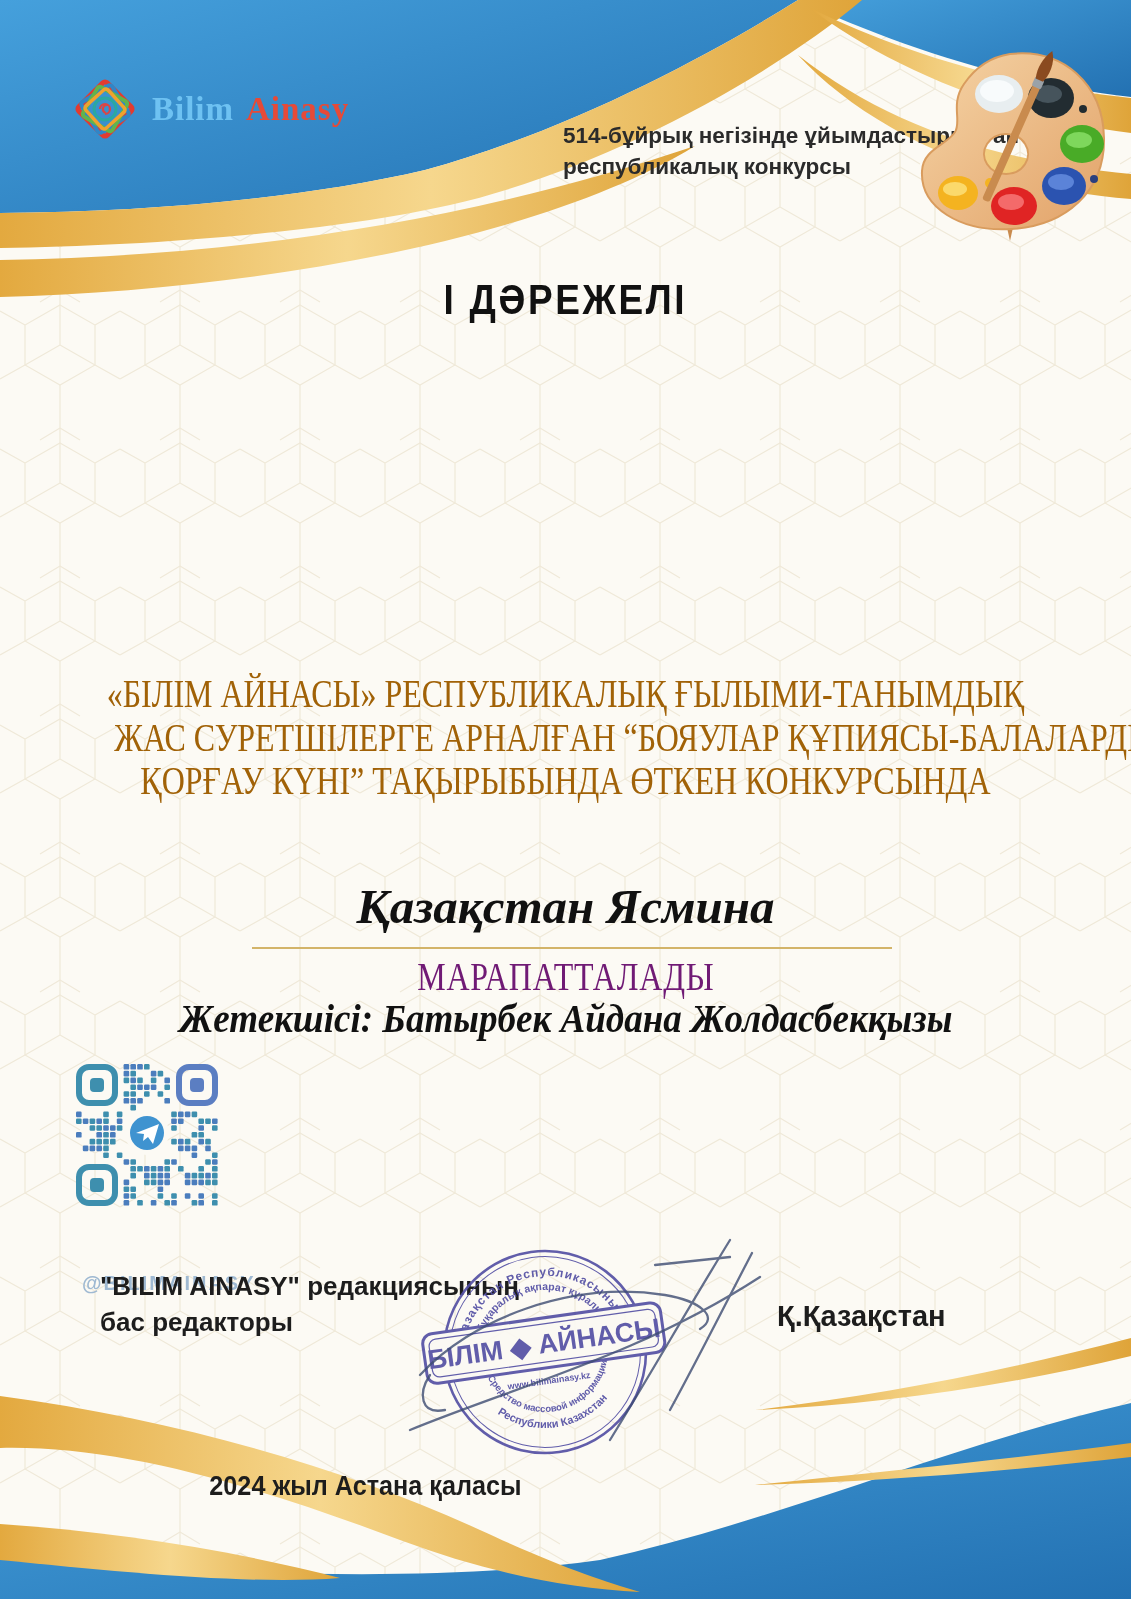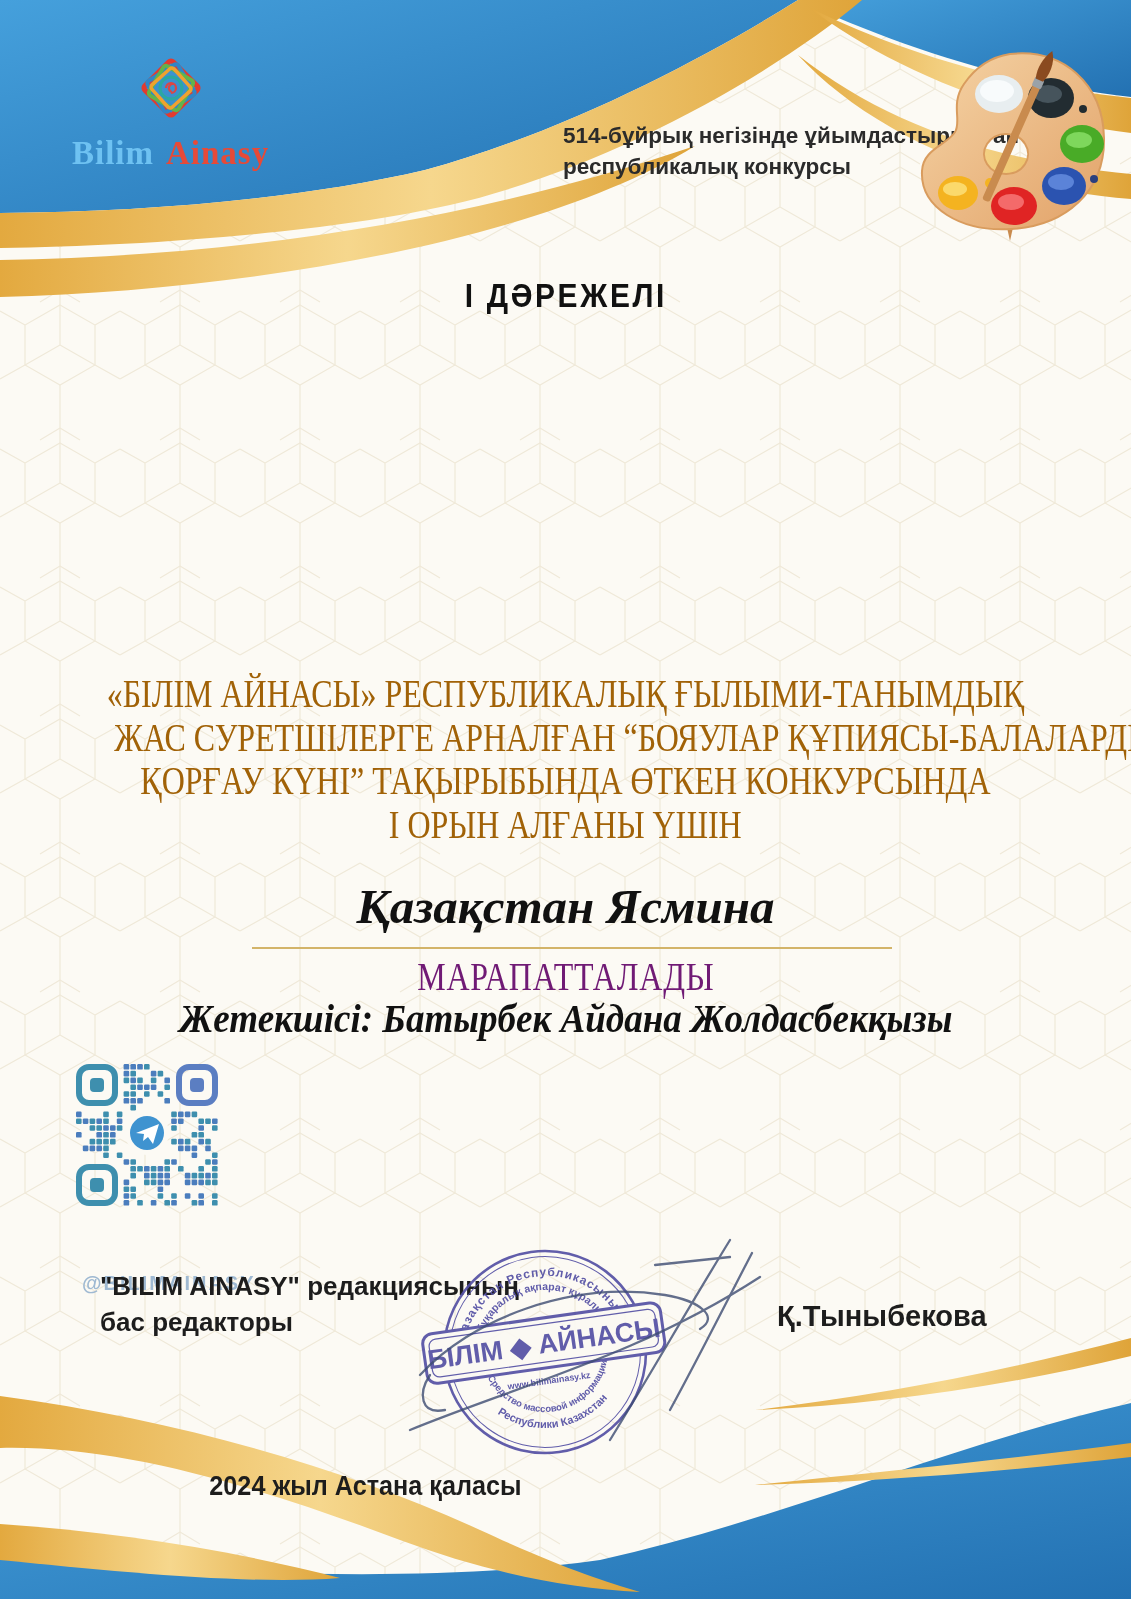--- a/index.html
+++ b/index.html
@@ -2,28 +2,28 @@
 <html><head>
 <meta charset="utf-8">
 <style>
   html,body{margin:0;padding:0;background:#888;}
   .page{position:relative;width:1131px;height:1599px;margin:0 auto;background:#fcfaf4;overflow:hidden;
         font-family:"Liberation Sans",sans-serif;}
   .abs{position:absolute;}
   .center{left:0;width:100%;text-align:center;}
   .cond{display:inline-block;transform:scaleX(0.85);transform-origin:50% 50%;}
 
-  .logo-wrap{left:72px;top:55px;display:flex;align-items:center;gap:14px;flex-direction:column;}
+  .logo-wrap{left:72px;top:76px;display:flex;align-items:center;gap:14px;}
   .logo-text{font-family:"Liberation Serif",serif;font-weight:bold;font-size:33px;letter-spacing:1px;}
   .logo-bilim{color:#6ec2f2;}
   .logo-ainasy{color:#e64a38;margin-left:12px;}
 
   .note{left:563px;top:120px;font-size:22.5px;font-weight:bold;color:#2b2b2b;line-height:31px;}
 
-  .degree{top:276px;font-size:34px;font-weight:bold;color:#111;letter-spacing:3px;}
+  .degree{top:276px;font-size:42px;font-weight:bold;color:#111;letter-spacing:3px;}
   .degree .cond{transform:scaleX(0.88);}
   .diploma{top:352px;font-size:215px;font-weight:bold;color:#a6883e;line-height:1;letter-spacing:10px;}
   .diploma .cond{transform:scaleX(0.92);}
 
   .bodytext{top:672px;font-family:"Liberation Serif",serif;color:#a16207;font-size:39px;line-height:43.5px;}
   .body-line{display:block;}
   .body-line>span{display:inline-block;transform:scaleX(0.82);transform-origin:50% 50%;white-space:nowrap;}
 
   .name{top:878px;font-family:"Liberation Serif",serif;font-weight:bold;font-style:italic;font-size:49px;color:#111;}
   .name-underline{left:252px;top:947px;width:640px;height:0;border-top:2px solid #d3b469;}
@@ -139,21 +139,20 @@
       <path d="M112,-4 C120,6 119,20 116,28 L108,28 C105,18 106,6 112,-4 Z" fill="#8a4a1f"></path>
     </g>
   </svg>
 
   <div class="abs center degree"><span class="cond">І ДӘРЕЖЕЛІ</span></div>
 
   <div class="abs center bodytext">
     <span class="body-line"><span>«БІЛІМ АЙНАСЫ» РЕСПУБЛИКАЛЫҚ ҒЫЛЫМИ-ТАНЫМДЫҚ</span></span>
     <span class="body-line"><span>ЖАС СУРЕТШІЛЕРГЕ АРНАЛҒАН “БОЯУЛАР ҚҰПИЯСЫ-БАЛАЛАРДЫ</span></span>
     <span class="body-line"><span>ҚОРҒАУ КҮНІ” ТАҚЫРЫБЫНДА ӨТКЕН КОНКУРСЫНДА</span></span>
-    <span class="body-line"><span>І  ОРЫН АЛҒАНЫ ҮШІН</span></span>
   </div>
 
   <div class="abs center name">Қазақстан Ясмина</div>
   <div class="abs name-underline"></div>
   <div class="abs center awarded"><span class="cond">МАРАПАТТАЛАДЫ</span></div>
   <div class="abs center supervisor"><span class="cond">Жетекшісі: Батырбек Айдана Жолдасбекқызы</span></div>
 
   <svg class="abs qr" width="150" height="150" viewBox="0 0 150 150">
     <g fill="none" stroke="#3e8fae" stroke-width="6">
       <rect x="7" y="7" width="36" height="36" rx="10"></rect>
@@ -351,17 +350,17 @@
     <g fill="none" stroke="#3d4c72" stroke-width="2.3" opacity="0.8" stroke-linecap="round">
       <path d="M20,150 C70,95 170,55 265,70 C300,76 320,92 300,104"></path>
       <path d="M10,205 C120,160 240,130 360,52"></path>
       <path d="M330,15 C290,80 250,150 210,215"></path>
       <path d="M352,28 C330,70 300,130 270,185"></path>
       <path d="M255,40 L330,32"></path>
       <path d="M30,150 C18,168 20,190 45,185"></path>
     </g>
   </svg>
 
-  <div class="abs signer">Қ.Тыныбекова</div>
+  <div class="abs signer">Қ.Қазақстан</div>
 
   <div class="abs dateplace"><span class="cond">2024 жыл Астана қаласы</span></div>
 
 </div>
 
 </body></html>

